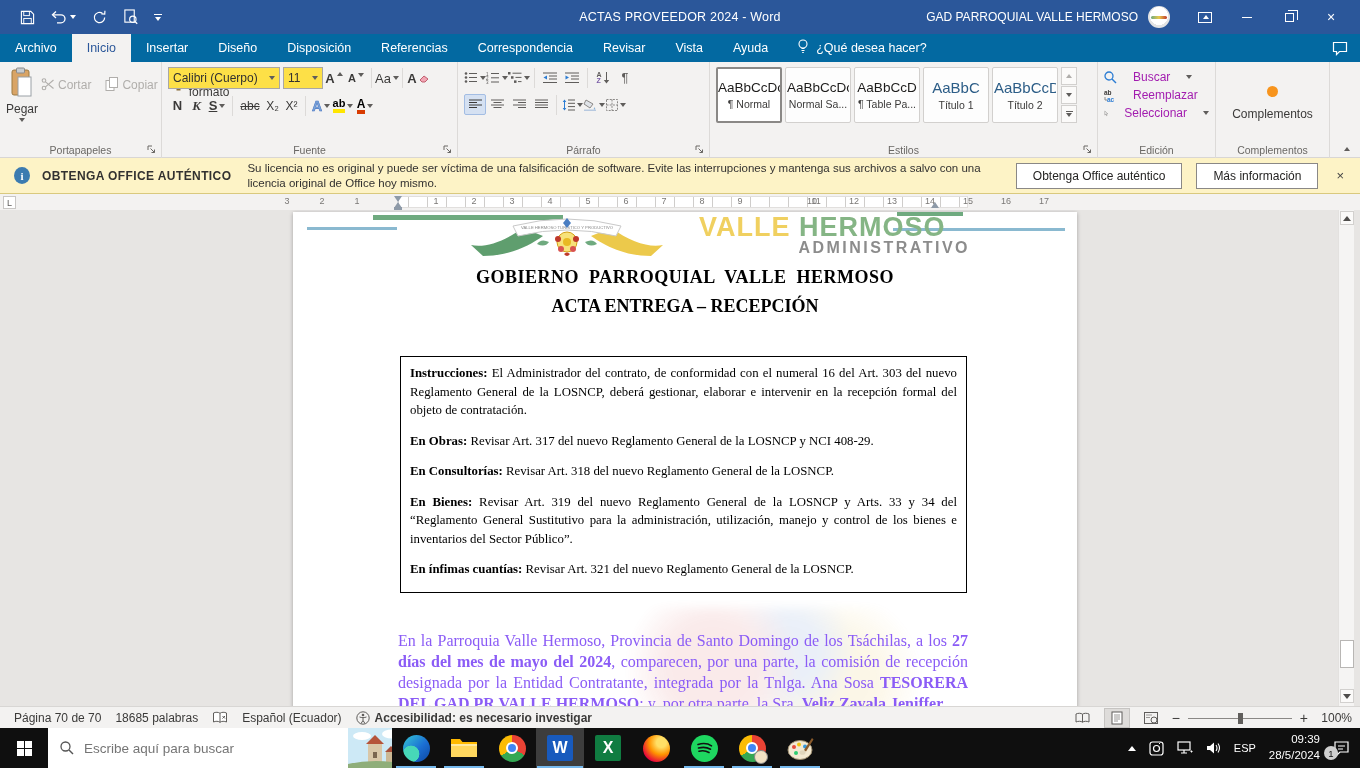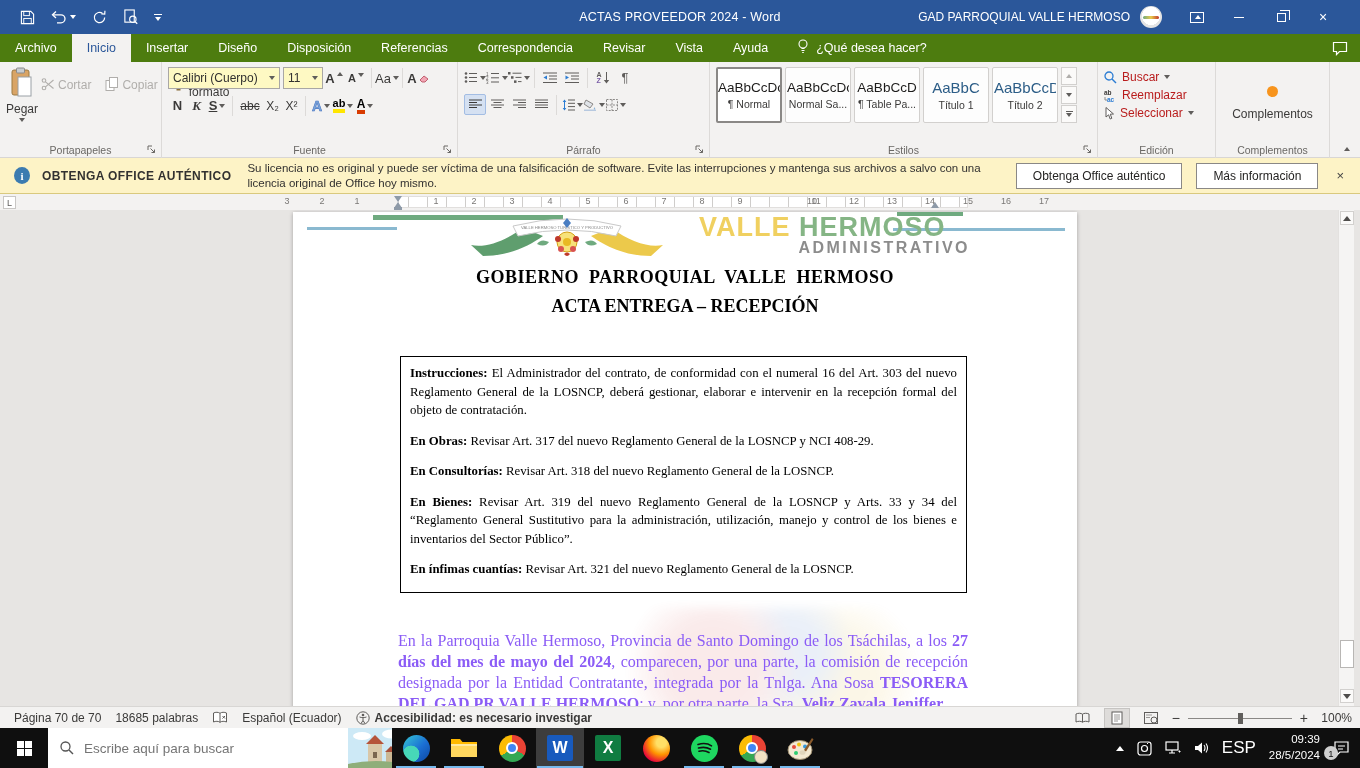--- a/index.html
+++ b/index.html
@@ -3,34 +3,34 @@
 <meta charset="utf-8">
 <style>
   * { margin:0; padding:0; box-sizing:border-box; }
   html,body { width:1360px; height:768px; overflow:hidden; font-family:"Liberation Sans","DejaVu Sans",sans-serif; background:#e7e5e3; }
 
   
   #titlebar { position:absolute; top:0; left:0; width:1360px; height:34px; background:#2b579a; color:#fff; }
   #qat { position:absolute; left:20px; top:0; height:34px; display:flex; align-items:center; gap:16px; }
   #qat svg { display:block; }
   #app-title { position:absolute; left:0; right:0; top:0; height:34px; display:flex; align-items:center; justify-content:center; font-size:12.5px; letter-spacing:.2px; }
-  #tb-right { position:absolute; right:16px; top:0; height:34px; display:flex; align-items:center;justify-content:space-between; }
+  #tb-right { position:absolute; right:8px; top:0; height:34px; display:flex; align-items:center;justify-content:space-between; }
   #account-name { font-size:12px; margin-right:10px; }
   #avatar { width:22px; height:22px; border-radius:50%; background:radial-gradient(circle at 50% 45%, #ffffff 55%, #e4e4e4 56%); position:relative; margin-right:14px; overflow:hidden;}
   #avatar::after{content:"";position:absolute;left:3px;top:10px;width:16px;height:3px;background:linear-gradient(90deg,#6faa7f,#e8c94b,#c0392b);border-radius:2px;}
   .winbtn { width:42px; height:34px; display:flex; align-items:center; justify-content:center; }
   #min-line { width:10px; height:1px; background:#fff; }
   #restore-sq { width:9px; height:9px; border:1px solid #fff; position:relative; }
   #restore-sq::before { content:""; position:absolute; left:2px; top:-4px; width:9px; height:9px; border:1px solid #fff; border-left:none; border-bottom:none; }
   #close-x { font-size:14px; }
   #ribbon-display-icon { width:14px; height:11px; border:1px solid #fff; position:relative; }
   #ribbon-display-icon::after { content:""; position:absolute; left:4px; top:2px; width:0; height:0; border-left:3px solid transparent; border-right:3px solid transparent; border-bottom:4px solid #fff; }
 
   
-  #tabrow { position:absolute; top:34px; left:0; width:1360px; height:28px; background:#4d7c0f; display:flex; align-items:stretch; color:#fff; }
+  #tabrow { position:absolute; top:34px; left:0; width:1360px; height:28px; background:#0369a1; display:flex; align-items:stretch; color:#fff; }
   .tab { padding:0 15px; display:flex; align-items:center; font-size:12.5px; cursor:default; }
   .tab.active { background:#f3f2f1; color:#2b579a; }
   #tellme { display:flex; align-items:center; gap:7px; font-size:12.5px; margin-left:14px; }
   #comment-btn { position:absolute; right:12px; top:0; height:28px; display:flex; align-items:center; }
 
   
   #ribbon { position:absolute; top:62px; left:0; width:1360px; height:96px; background:#f3f2f1; border-bottom:1px solid #d8d6d4; display:flex; }
   .rgroup { position:relative; height:96px; border-right:1px solid #dcdad8; padding:5px 6px 18px; }
   .glabel { position:absolute; bottom:2px; left:0; right:0; text-align:center; font-size:10.5px; color:#6a6865; }
   .launcher { position:absolute; bottom:3px; right:4px; width:11px; height:11px; }
@@ -44,21 +44,21 @@
   .ibtn { width:22px; height:21px; display:flex; align-items:center; justify-content:center; gap:2px; border-radius:2px; }
   .ibtn.sel { background:#d5e1f2; border:1px solid #a3bde3; }
 
   
   #grp-clipboard { width:162px; }
   #paste-btn { width:48px; height:70px; display:flex; flex-direction:column; align-items:center; justify-content:flex-start; gap:2px; font-size:12px; color:#3b3a39; }
   #clip-col { display:flex; flex-direction:row; justify-content:flex-start; gap:8px; padding-top:2px; }
 
   
   #grp-font { width:296px; }
-  .combo { background:#fef9c3; border:1px solid #a9a7a5; height:22px; display:flex; align-items:center; font-size:12px; color:#323130; padding:0 4px; justify-content:space-between; }
+  .combo { background:#fde047; border:1px solid #a9a7a5; height:22px; display:flex; align-items:center; font-size:12px; color:#323130; padding:0 4px; justify-content:space-between; }
   #font-family { width:112px; }
   #font-size { width:40px; margin-left:3px; }
   .fmt { font-size:13px; color:#3b3a39; font-weight:bold; width:19px; text-align:center; }
   #underline-s { text-decoration:underline; }
   #italic-k { font-style:italic; font-family:"Liberation Serif",serif; }
   #strike-abc { text-decoration:line-through; font-weight:normal; font-size:12px; }
   .fx-a { color:#7da7d8; -webkit-text-stroke:.6px #4472c4; font-weight:bold; font-size:14px; }
   .hl-ab { font-size:11px; font-weight:bold; border-bottom:4px solid #ffe600; line-height:11px; }
   .fc-a { font-size:12px; font-weight:bold; border-bottom:4px solid #d83b01; line-height:12px; }
 
@@ -71,21 +71,21 @@
   .stylecard { width:66px; height:56px; background:#fdfdfd; border:1px solid #d2d0ce; border-radius:2px; display:flex; flex-direction:column; align-items:center; justify-content:center; gap:3px; }
   .stylecard.sel { border:2px solid #8a8886; background:#fff; }
   .ssample { font-size:13.5px; color:#1d1c1b; white-space:nowrap; overflow:hidden; max-width:62px; }
   .ssample.accent { color:#2c5d87; font-size:15px; }
   .sname { font-size:10.5px; color:#3b3a39; white-space:nowrap; overflow:hidden; max-width:62px; }
   #style-arrows { display:flex; flex-direction:column; gap:1px; margin-left:3px; }
   .sarrow { width:16px; height:18px; background:#fbfaf9; border:1px solid #d2d0ce; display:flex; align-items:center; justify-content:center; }
 
   
   #grp-editing { width:118px; display:flex; flex-direction:column; gap:4px; padding-top:8px; }
-  .edrow { display:flex; align-items:center; gap:5px; font-size:12px; color:#b91c1c; }
+  .edrow { display:flex; align-items:center; gap:16px; font-size:12px; color:#a21caf; }
 
   
   #grp-addins { width:114px; }
   #addins-btn { width:100%; height:72px; display:flex; flex-direction:column; align-items:center; justify-content:center; gap:10px; font-size:12px; color:#3b3a39; }
   #addins-dot { width:11px; height:11px; border-radius:50%; background:#f7941d; }
   #collapse-ribbon { position:absolute; right:10px; bottom:6px; }
 
   
   #licensebar { position:absolute; top:158px; left:0; width:1360px; height:36px; background:#fdf3c6; border-bottom:1px solid #d9c97e; display:flex; align-items:center; }
   #lic-icon { width:17px; height:17px; border-radius:50%; background:#3c7bb0; color:#fff; font-size:11px; font-weight:bold; display:flex; align-items:center; justify-content:center; font-family:"Liberation Serif",serif; margin:0 12px 0 14px; }
@@ -169,21 +169,21 @@
   #edge-i { background:radial-gradient(circle at 30% 70%, #47d8b8 0 30%, transparent 32%), linear-gradient(135deg,#35c7d4 0%, #1b6fd4 55%, #0d47a1 100%); }
   #firefox-i { background:radial-gradient(circle at 68% 28%, #ffe066 0 18%, #ff9500 45%, #e5003d 78%, #b5007f 100%); }
   .chrome-wrap { position:relative; width:27px; height:27px; border-radius:50%; background:conic-gradient(#ea4335 0 33%, #34a853 0 66%, #fbbc05 0 100%); }
   .chrome-center { position:absolute; inset:7.5px; background:#4285f4; border:2px solid #fff; border-radius:50%; }
   .profile-badge { position:absolute; right:-2px; bottom:-2px; width:14px; height:14px; border-radius:50%; background:#f2e2c4; border:1px solid #888; }
   #word-sq { width:26px; height:26px; background:#185abd; color:#fff; font-weight:bold; font-size:16px; display:flex; align-items:center; justify-content:center; border-radius:2px; }
   #excel-sq { width:26px; height:26px; background:#107c41; color:#fff; font-weight:bold; font-size:16px; display:flex; align-items:center; justify-content:center; border-radius:2px; }
   #spotify-i { background:#1ed760; display:flex; align-items:center; justify-content:center; }
   #tray { position:absolute; right:0; top:0; height:40px; display:flex; align-items:center; gap:13px; padding-right:10px; }
   .tray-ico { display:flex; align-items:center; justify-content:center; }
-  #tray-lang { font-size:17px; }
+  #tray-lang { font-size:11px; }
   #tray-clock { font-size:11.5px; text-align:right; line-height:1.35; }
   #action-center { position:relative; }
   #notif-badge { position:absolute; left:-9px; bottom:-4px; width:14px; height:14px; border-radius:50%; background:#cfcfcf; color:#111; font-size:9.5px; display:flex; align-items:center; justify-content:center; }
   .cv-up-w { width:0; height:0; border-left:4px solid transparent; border-right:4px solid transparent; border-bottom:5px solid #fff; }
 </style>
 </head>
 <body>
 
 <div id="titlebar">
   <div id="qat">

